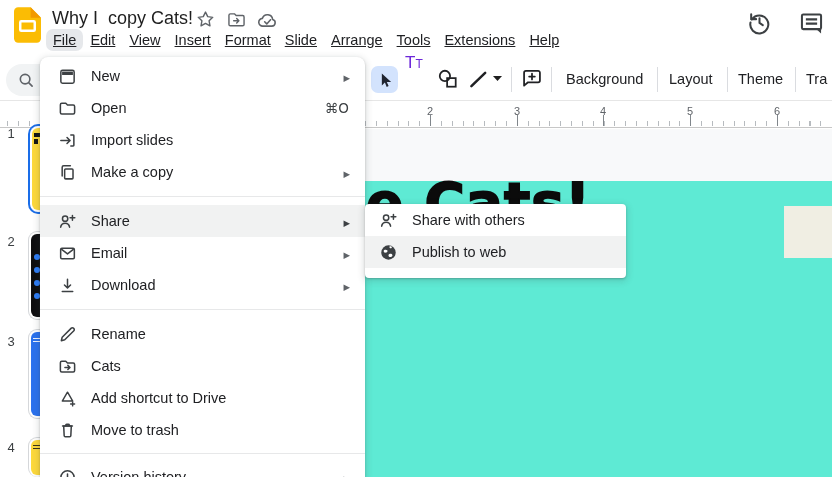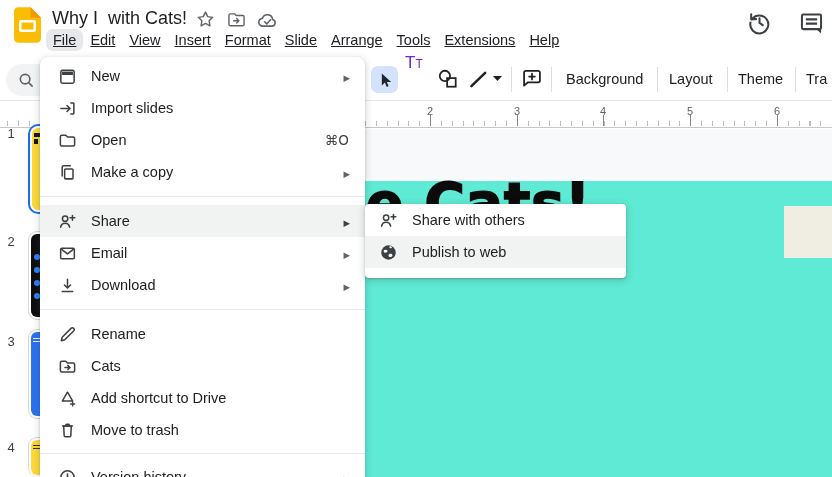--- a/index.html
+++ b/index.html
@@ -77,21 +77,21 @@
 <body>
 
 <div class="abs" style="left:14px;top:7px;">
   <svg width="27" height="36" viewBox="0 0 26 34">
     <path d="M16 0H4a4 4 0 0 0-4 4v26a4 4 0 0 0 4 4h18a4 4 0 0 0 4-4V10Z" fill="#FBBC04"></path>
     <path d="M16 0v10h10Z" fill="#F29900"></path>
     <rect x="6" y="13.5" width="14" height="9" rx="1" fill="none" stroke="#fff" stroke-width="2.4"></rect>
   </svg>
 </div>
 
-<div class="abs doc-title">Why I  with Cats!</div>
+<div class="abs doc-title">Why I  copy Cats!</div>
 
 <div class="abs tbar-ico" style="left:196px;top:10px;">
   <svg width="19" height="19" viewBox="0 0 20 20" fill="none" stroke="#5f6368" stroke-width="1.5" stroke-linejoin="round">
     <path d="m10 2.2 2.35 4.76 5.25.76-3.8 3.7.9 5.23L10 14.18l-4.7 2.47.9-5.23-3.8-3.7 5.25-.76Z"></path>
   </svg>
 </div>
 <div class="abs tbar-ico" style="left:227px;top:11px;">
   <svg width="19" height="17" viewBox="0 0 20 18" fill="none" stroke="#5f6368" stroke-width="1.5" stroke-linecap="round" stroke-linejoin="round">
     <path d="M2 4.5A1.5 1.5 0 0 1 3.5 3h4.3l1.8 1.8h7A1.5 1.5 0 0 1 18 6.3v7.9a1.5 1.5 0 0 1-1.5 1.5h-13A1.5 1.5 0 0 1 2 14.2Z"></path>
     <path d="M7 10.3h5M10.2 8 12.5 10.3 10.2 12.6"></path>
@@ -246,36 +246,36 @@
         <rect x="3" y="3.5" width="14" height="13.5" rx="1.8"></rect>
         <rect x="4.3" y="4.8" width="11.4" height="3.6" fill="#3c4043" stroke="none"></rect>
       </svg>
     </span>
     <span class="mlabel">New</span>
     <span class="marrow"></span>
   </div>
 
   <div class="mrow">
     <span class="micon">
+      <svg width="19" height="19" viewBox="0 0 20 20" fill="none" stroke="#3c4043" stroke-width="1.6" stroke-linejoin="round">
+        <path d="M2.5 6A1.5 1.5 0 0 1 4 4.5h4.2L10 6.3h6A1.5 1.5 0 0 1 17.5 7.8v6.4a1.5 1.5 0 0 1-1.5 1.5H4a1.5 1.5 0 0 1-1.5-1.5Z"></path>
+      </svg>
+    </span>
+    <span class="mlabel">Open</span>
+    <span class="mright">⌘O</span>
+  </div>
+
+  <div class="mrow">
+    <span class="micon">
       <svg width="19" height="19" viewBox="0 0 20 20" fill="none" stroke="#3c4043" stroke-width="1.6" stroke-linecap="round" stroke-linejoin="round">
         <path d="M13.5 4.3H16a.7.7 0 0 1 .7.7v10a.7.7 0 0 1-.7.7h-2.5"></path>
         <path d="M3 10h9.3M9.5 6.8 12.7 10l-3.2 3.2"></path>
       </svg>
     </span>
     <span class="mlabel">Import slides</span>
-  </div>
-
-  <div class="mrow">
-    <span class="micon">
-      <svg width="19" height="19" viewBox="0 0 20 20" fill="none" stroke="#3c4043" stroke-width="1.6" stroke-linejoin="round">
-        <path d="M2.5 6A1.5 1.5 0 0 1 4 4.5h4.2L10 6.3h6A1.5 1.5 0 0 1 17.5 7.8v6.4a1.5 1.5 0 0 1-1.5 1.5H4a1.5 1.5 0 0 1-1.5-1.5Z"></path>
-      </svg>
-    </span>
-    <span class="mlabel">Open</span>
-    <span class="mright">⌘O</span>
   </div>
 
   <div class="mrow">
     <span class="micon">
       <svg width="19" height="19" viewBox="0 0 20 20" fill="none" stroke="#3c4043" stroke-width="1.6" stroke-linecap="round" stroke-linejoin="round">
         <rect x="7" y="6.3" width="8.8" height="10.4" rx="1"></rect>
         <path d="M4.4 13.6v-9A1.6 1.6 0 0 1 6 3h7"></path>
       </svg>
     </span>
     <span class="mlabel">Make a copy</span>

